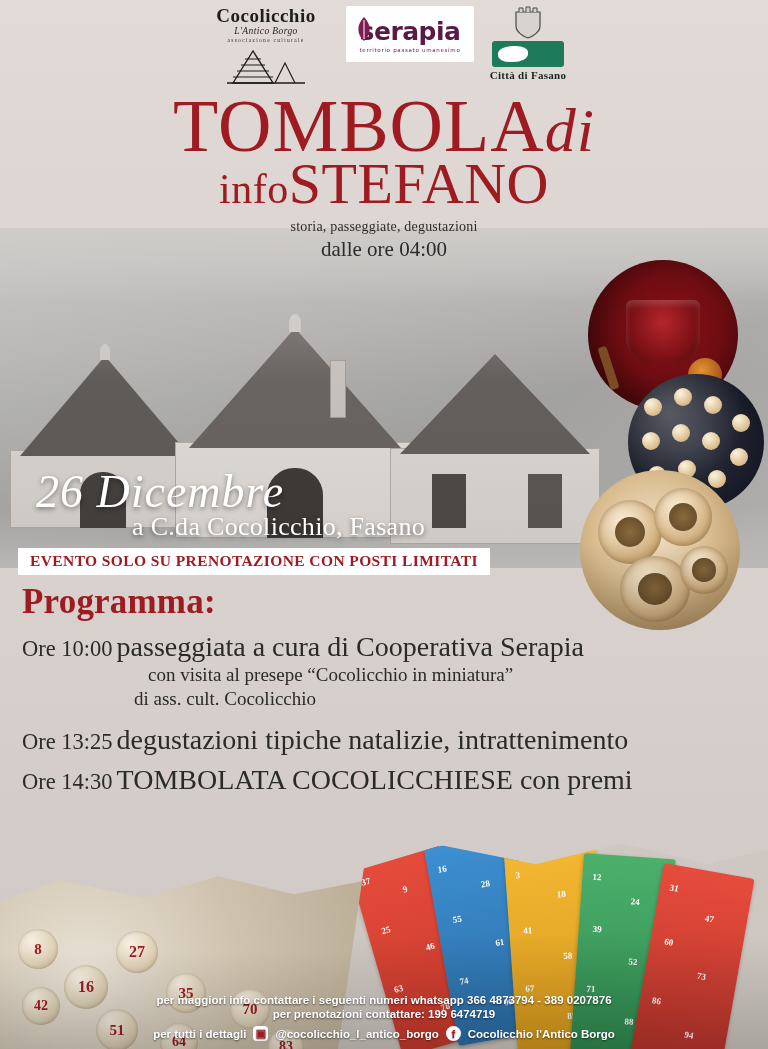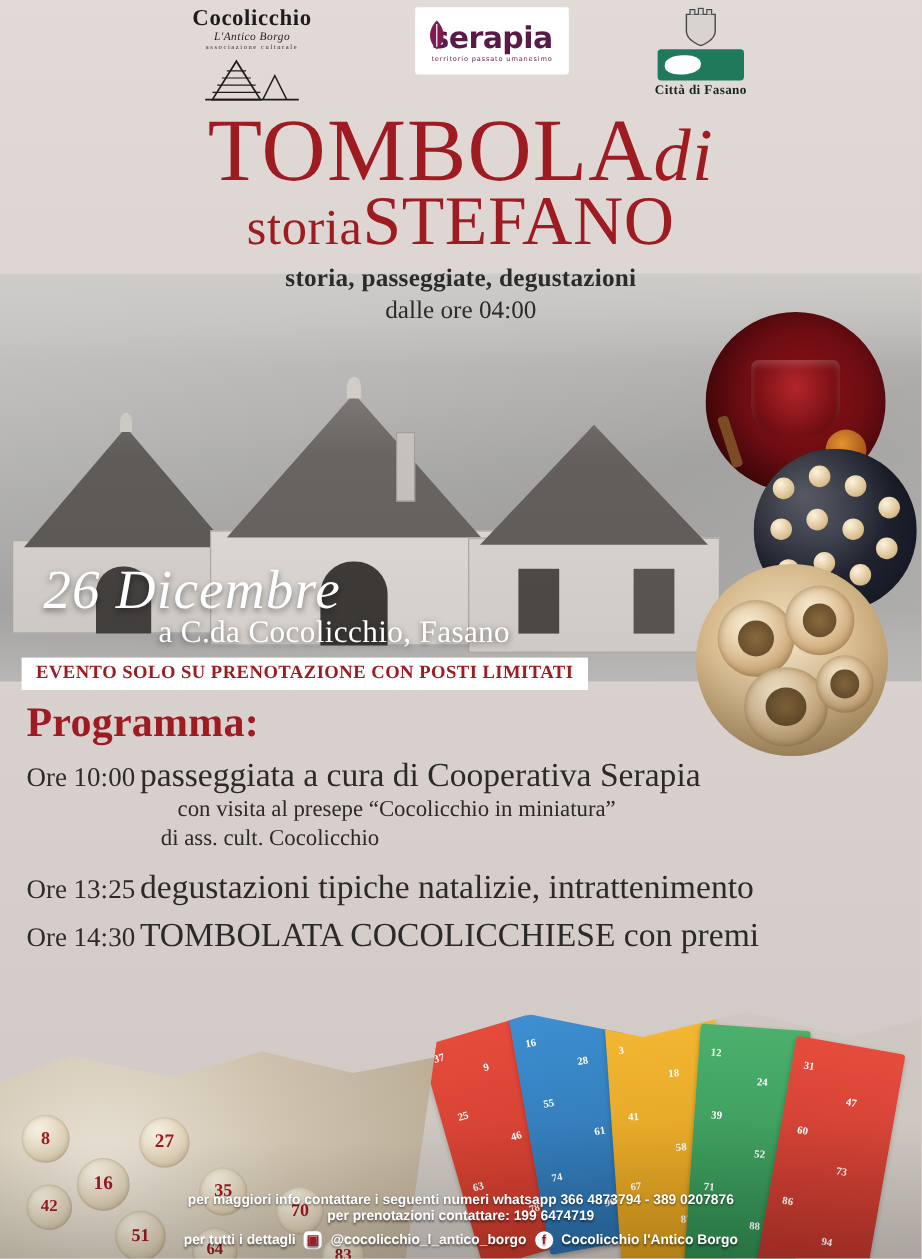--- a/index.html
+++ b/index.html
@@ -19,21 +19,20 @@
   }
 
   
   .logos {
     position: absolute;
     top: 6px; left: 0; width: 100%;
     height: 86px;
     display: flex;
     justify-content: center;
     align-items: flex-start;
-    gap: 56px;
     z-index: 6;
   }
   .logo-coco { width: 160px; text-align: center; color: #1d1d1d; position: relative; }
   .logo-coco .lc-title {
     font-family: "Liberation Serif", serif;
     font-size: 19px; font-weight: bold; letter-spacing: .5px; line-height: 1;
   }
   .logo-coco .lc-sub {
     font-size: 9.5px; font-style: italic; letter-spacing: .4px; margin-top: 1px;
   }
@@ -89,21 +88,21 @@
   }
   .h-line1 .di { font-style: italic; font-size: 62px; }
   .h-line2 {
     font-family: "Liberation Serif", serif;
     font-size: 58px; line-height: .95; color: #9e1b22; margin-top: -4px;
     letter-spacing: .5px;
   }
   .h-line2 .small { font-size: 42px; }
   .h-sub {
     font-family: "Liberation Serif", serif;
-    font-size: 21px; color: #2b2b2b; margin-top: 8px; letter-spacing: .2px; font-weight: bold;
+    font-size: 14px; color: #2b2b2b; margin-top: 8px; letter-spacing: .2px;
   }
   .h-sub2 {
     font-family: "Liberation Serif", serif;
     font-size: 21px; color: #2b2b2b; margin-top: 2px;
   }
 
   
   .photo-band {
     position: absolute; top: 228px; left: 0; width: 768px; height: 340px;
     overflow: hidden; z-index: 2;
@@ -366,21 +365,21 @@
       <div class="lf-shape"></div>
       <div class="lf-name">Città di Fasano</div>
     </div>
   </div>
 
   <div class="headline">
     <div class="h-line1">
       <span>TOMBOLA</span><span class="di">di</span>
     </div>
     <div class="h-line2">
-      <span class="small">storia</span><span>STEFANO</span>
+      <span class="small">info</span><span>STEFANO</span>
     </div>
     <div class="h-sub">storia, passeggiate, degustazioni</div>
     <div class="h-sub2">dalle ore 04:00</div>
   </div>
 
   <div class="date">26 Dicembre</div>
   <div class="place">a C.da Cocolicchio, Fasano</div>
   <div class="banner">EVENTO SOLO SU PRENOTAZIONE CON POSTI LIMITATI</div>
 
   <div class="programma">

